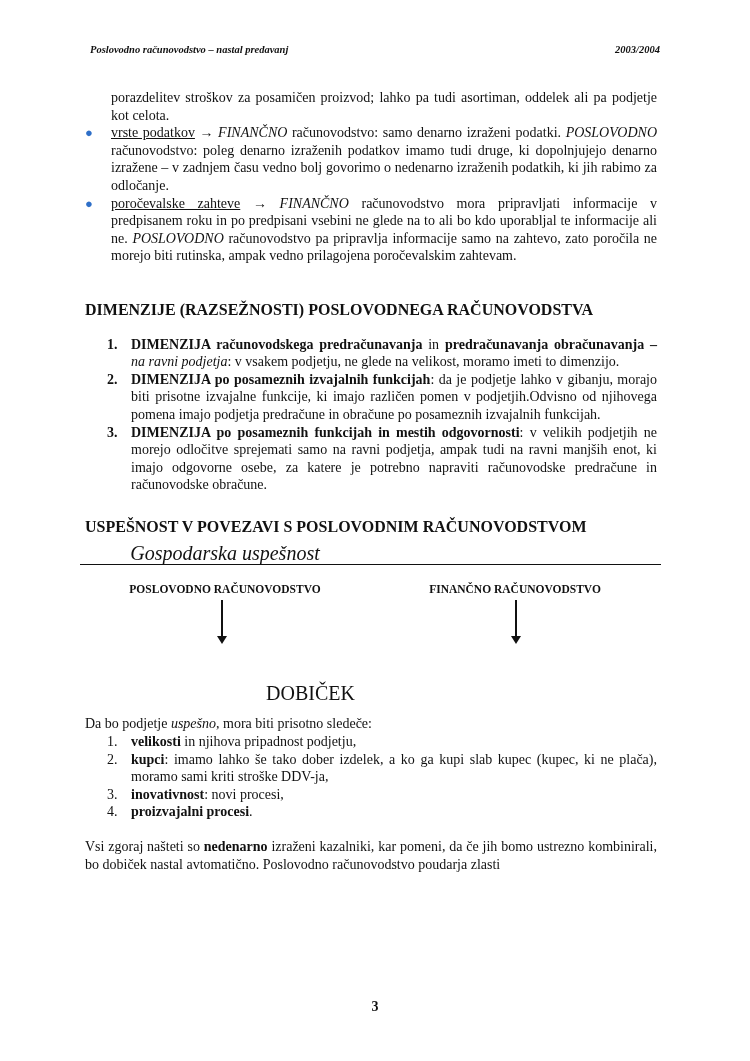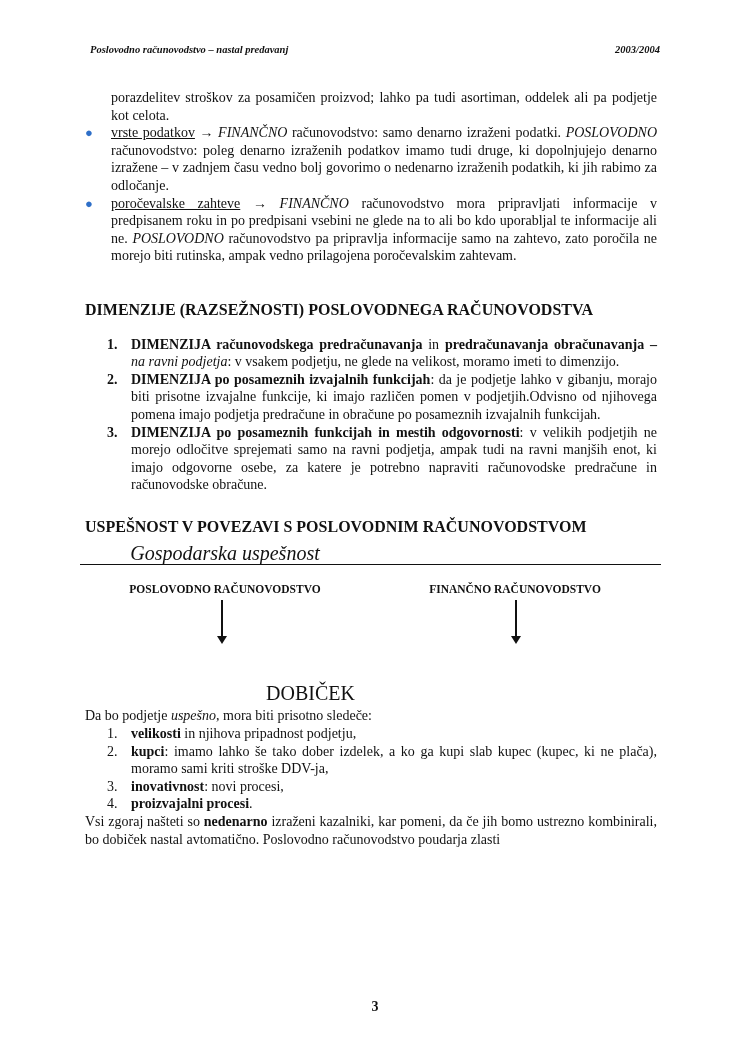--- a/index.html
+++ b/index.html
@@ -84,21 +84,21 @@
         <div class="line"></div>
         <div class="head"></div>
       </div>
     <div class="arrow" style="left:426px;">
         <div class="line"></div>
         <div class="head"></div>
       </div>
     <div class="result" style="left:10px;">DOBIČEK</div>
   </div>
 
-  <p style="margin-top:20px;">
+  <p style="margin-top:28px;">
     <span>Da bo podjetje </span><span class="i">uspešno</span><span>, mora biti prisotno sledeče:</span>
   </p>
 
   <div class="olist">
     <div class="oitem">
       <span class="num plain">1.</span>
       <span class="b">velikosti</span><span> in njihova pripadnost podjetju,</span>
     </div>
     <div class="oitem">
       <span class="num plain">2.</span>
@@ -107,18 +107,18 @@
     <div class="oitem">
       <span class="num plain">3.</span>
       <span class="b">inovativnost</span><span>: novi procesi,</span>
     </div>
     <div class="oitem">
       <span class="num plain">4.</span>
       <span class="b">proizvajalni procesi</span><span>.</span>
     </div>
   </div>
 
-  <p class="just" style="">
+  <p class="just" style="margin-top:17px;">
     <span>Vsi zgoraj našteti so </span><span class="b">nedenarno</span><span> izraženi kazalniki, kar pomeni, da če jih bomo ustrezno kombinirali, bo dobiček nastal avtomatično. Poslovodno računovodstvo poudarja zlasti</span>
   </p>
 </div>
 
 <div class="pagenum">3</div>
 
 </body></html>

